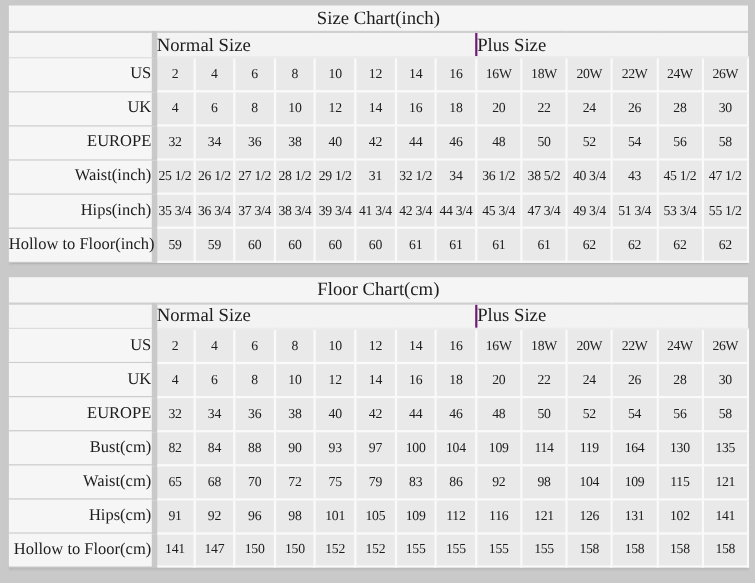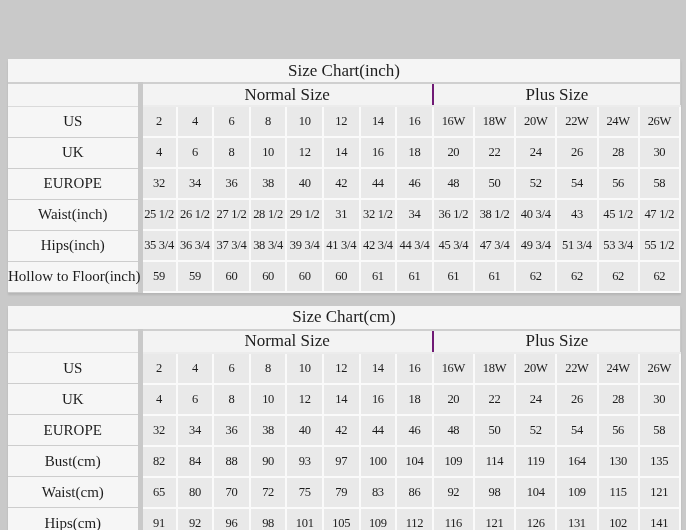--- a/index.html
+++ b/index.html
@@ -9,22 +9,21 @@
   body {
     width: 686px;
     height: 530px;
     background: #c9c9c9;
     overflow: hidden;
   }
   .sheet {
     box-sizing: border-box;
     width: 686px;
     height: 420px;
-    padding: 19px 6px 0 8px;
-    margin-top: 40px;
+    padding: 5px 6px 0 8px;
   }
   table.size-chart {
     border-collapse: collapse;
     table-layout: fixed;
     width: 672px;
     background: #c9c9c9;
     box-shadow: 0 2px 2px rgba(0,0,0,0.10);
   }
   table.size-chart:first-of-type {
     margin-bottom: 13px;
@@ -42,34 +41,33 @@
     border-bottom: 2px solid #cfcfcf;
     white-space: nowrap;
   }
   .corner-cell {
     background: #f5f5f5;
     border-right: 5px solid #c9c9c9;
     border-bottom: 1px solid #dadada;
   }
   .group-cell {
     background: #f3f3f3;
-    text-align: center;
     font-size: 17px;
     height: 21px;
     border-bottom: 2px solid #ececec;
     white-space: nowrap;
   }
   .group-cell.plus {
     border-left: 2px solid #701a75;
   }
   .label-cell {
     background: #f6f6f6;
     border-right: 5px solid #c9c9c9;
     border-top: 1px solid #cdcdcd;
-    text-align: center;
+    text-align: right;
     font-size: 15px;
     height: 30px;
     white-space: nowrap;
   }
   .data-cell {
     background: #e9e9e9;
     border: 2px solid #fafafa;
     text-align: center;
     font-size: 12.5px;
     letter-spacing: -0.3px;
@@ -151,21 +149,21 @@
           <td class="label-cell">Waist(inch)</td>
           <td class="data-cell">25 1/2</td>
           <td class="data-cell">26 1/2</td>
           <td class="data-cell">27 1/2</td>
           <td class="data-cell">28 1/2</td>
           <td class="data-cell">29 1/2</td>
           <td class="data-cell">31</td>
           <td class="data-cell">32 1/2</td>
           <td class="data-cell">34</td>
           <td class="data-cell">36 1/2</td>
-          <td class="data-cell">38 1/2</td>
+          <td class="data-cell">38 5/2</td>
           <td class="data-cell">40 3/4</td>
           <td class="data-cell">43</td>
           <td class="data-cell">45 1/2</td>
           <td class="data-cell">47 1/2</td>
         </tr>
         <tr>
           <td class="label-cell">Hips(inch)</td>
           <td class="data-cell">35 3/4</td>
           <td class="data-cell">36 3/4</td>
           <td class="data-cell">37 3/4</td>
@@ -202,21 +200,21 @@
   </table>
 
   <table class="size-chart">
     <colgroup>
       <col style="width:132px">
       <col span="8" style="width:36.6px">
       <col span="6" style="width:41.2px">
     </colgroup>
     <tbody>
       <tr>
-        <td class="title-cell" colspan="15">Size Chart(cm)</td>
+        <td class="title-cell" colspan="15">Floor Chart(cm)</td>
       </tr>
       <tr>
         <td class="corner-cell"></td>
         <td class="group-cell" colspan="8">Normal Size</td>
         <td class="group-cell plus" colspan="6">Plus Size</td>
       </tr>
     <tr>
           <td class="label-cell">US</td>
           <td class="data-cell">2</td>
           <td class="data-cell">4</td>
@@ -280,21 +278,21 @@
           <td class="data-cell">109</td>
           <td class="data-cell">114</td>
           <td class="data-cell">119</td>
           <td class="data-cell">164</td>
           <td class="data-cell">130</td>
           <td class="data-cell">135</td>
         </tr>
         <tr>
           <td class="label-cell">Waist(cm)</td>
           <td class="data-cell">65</td>
-          <td class="data-cell">80</td>
+          <td class="data-cell">68</td>
           <td class="data-cell">70</td>
           <td class="data-cell">72</td>
           <td class="data-cell">75</td>
           <td class="data-cell">79</td>
           <td class="data-cell">83</td>
           <td class="data-cell">86</td>
           <td class="data-cell">92</td>
           <td class="data-cell">98</td>
           <td class="data-cell">104</td>
           <td class="data-cell">109</td>

